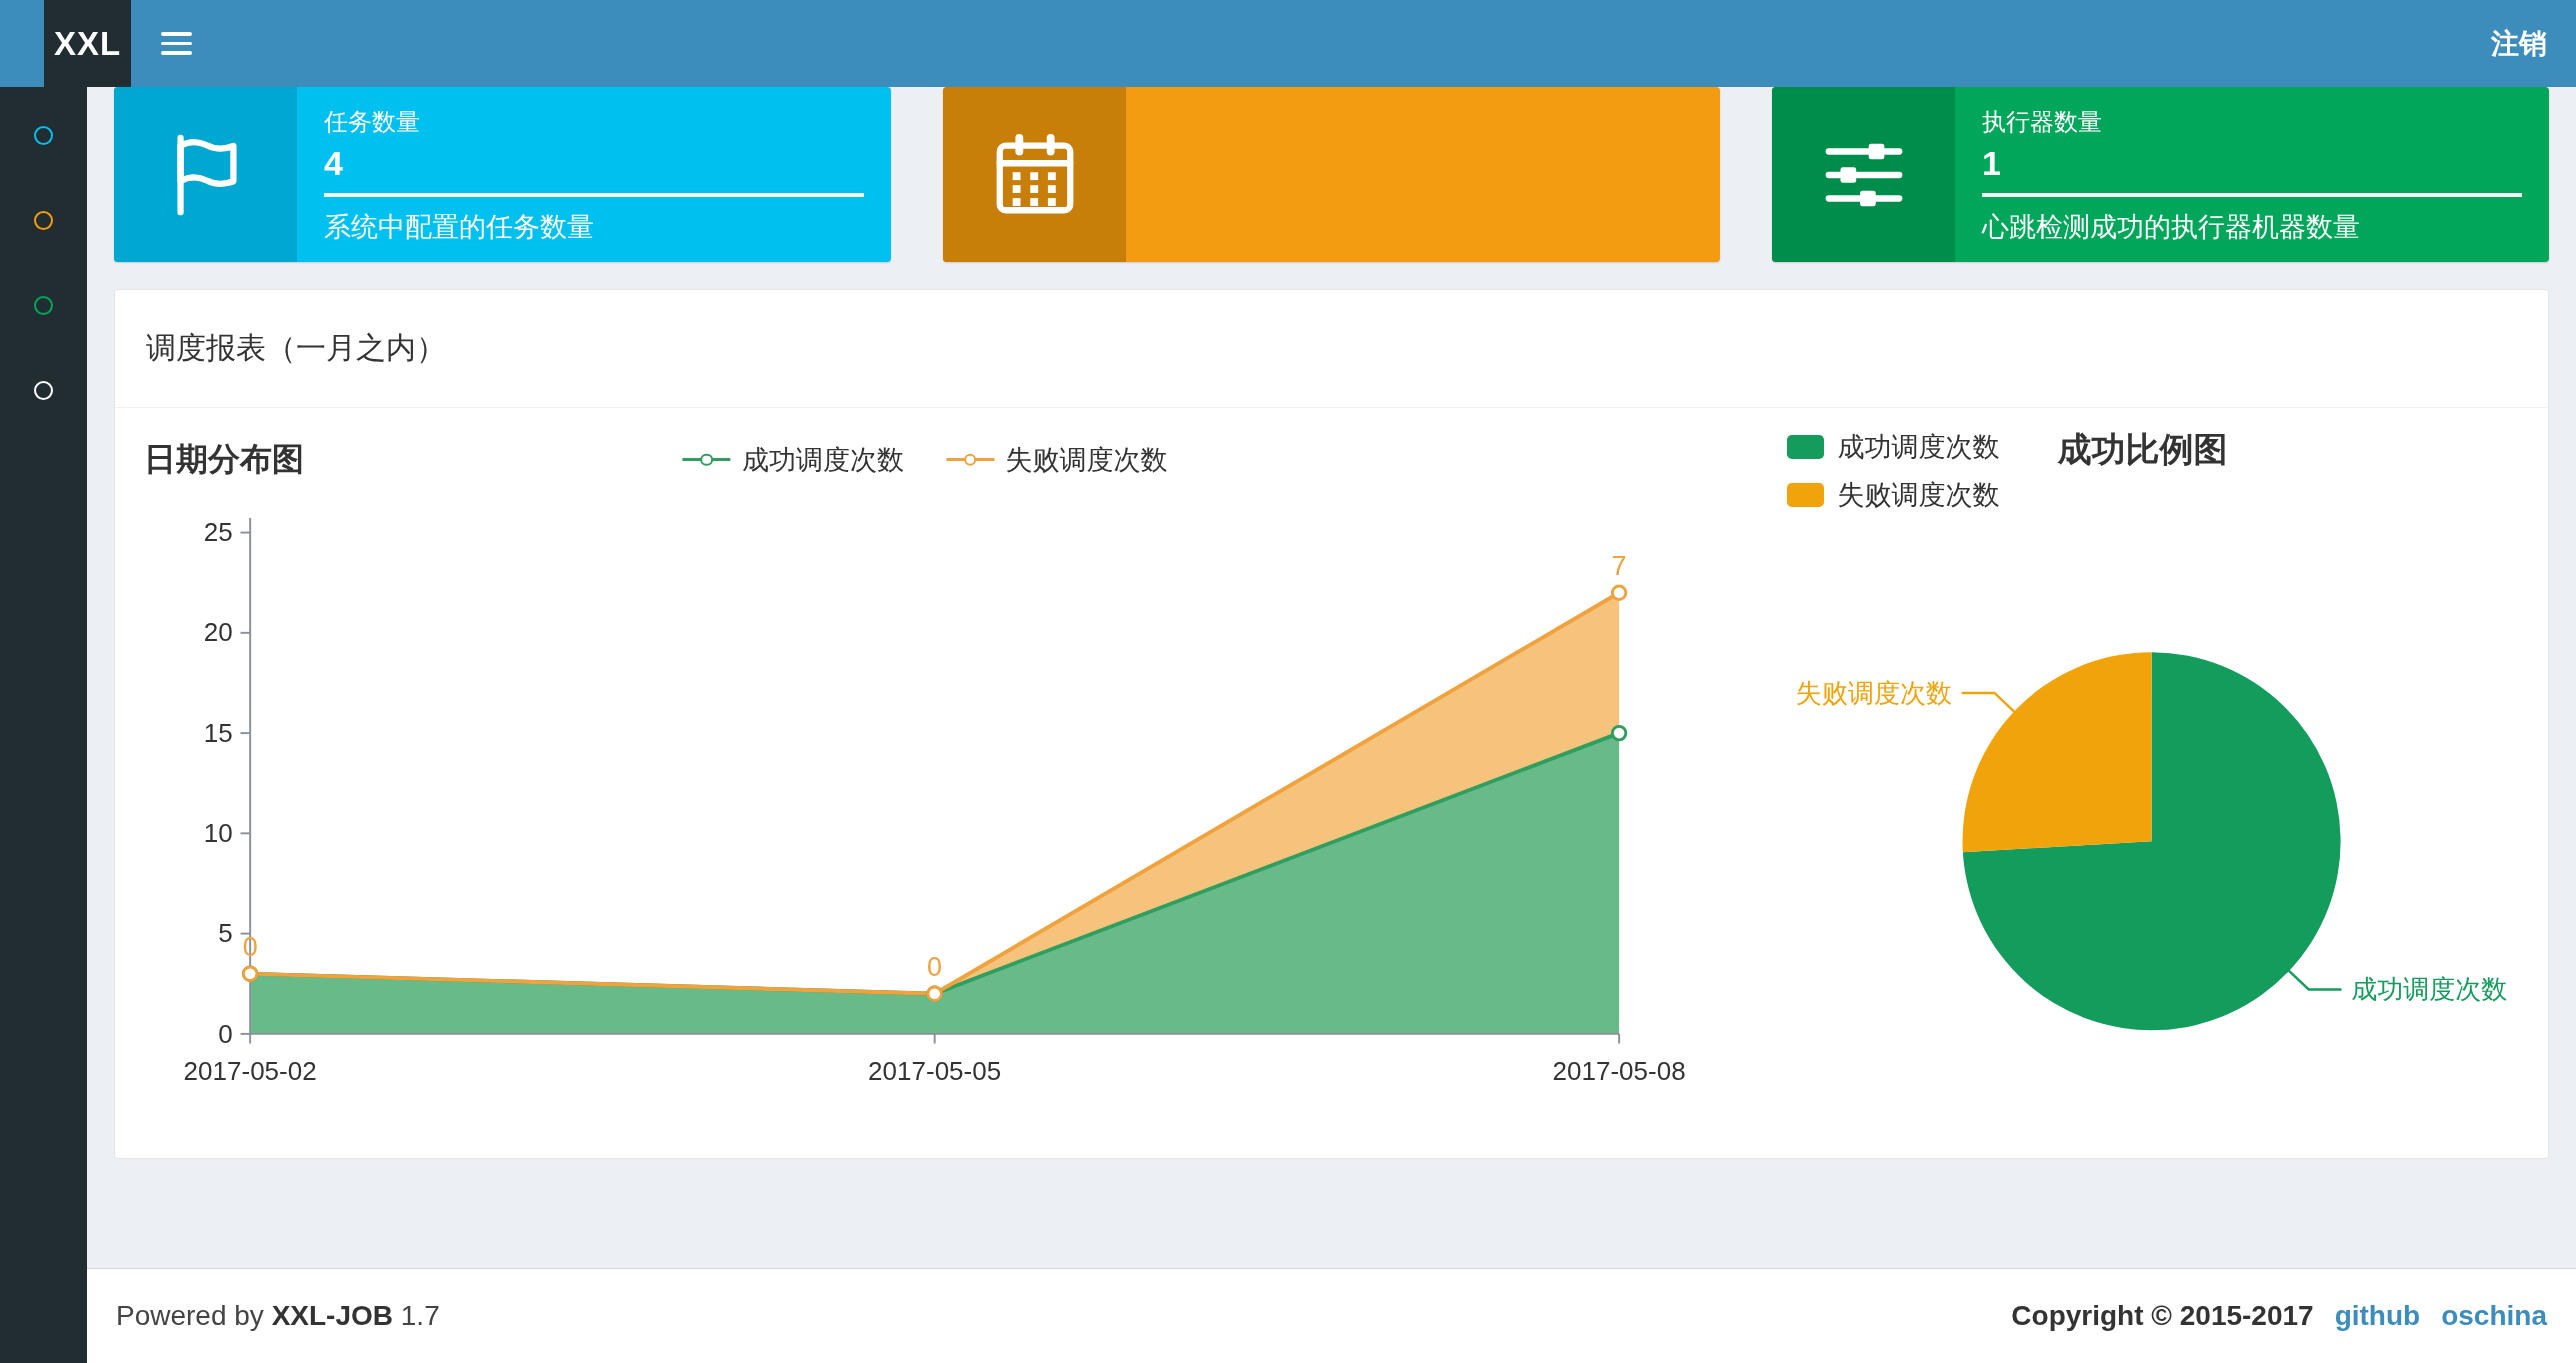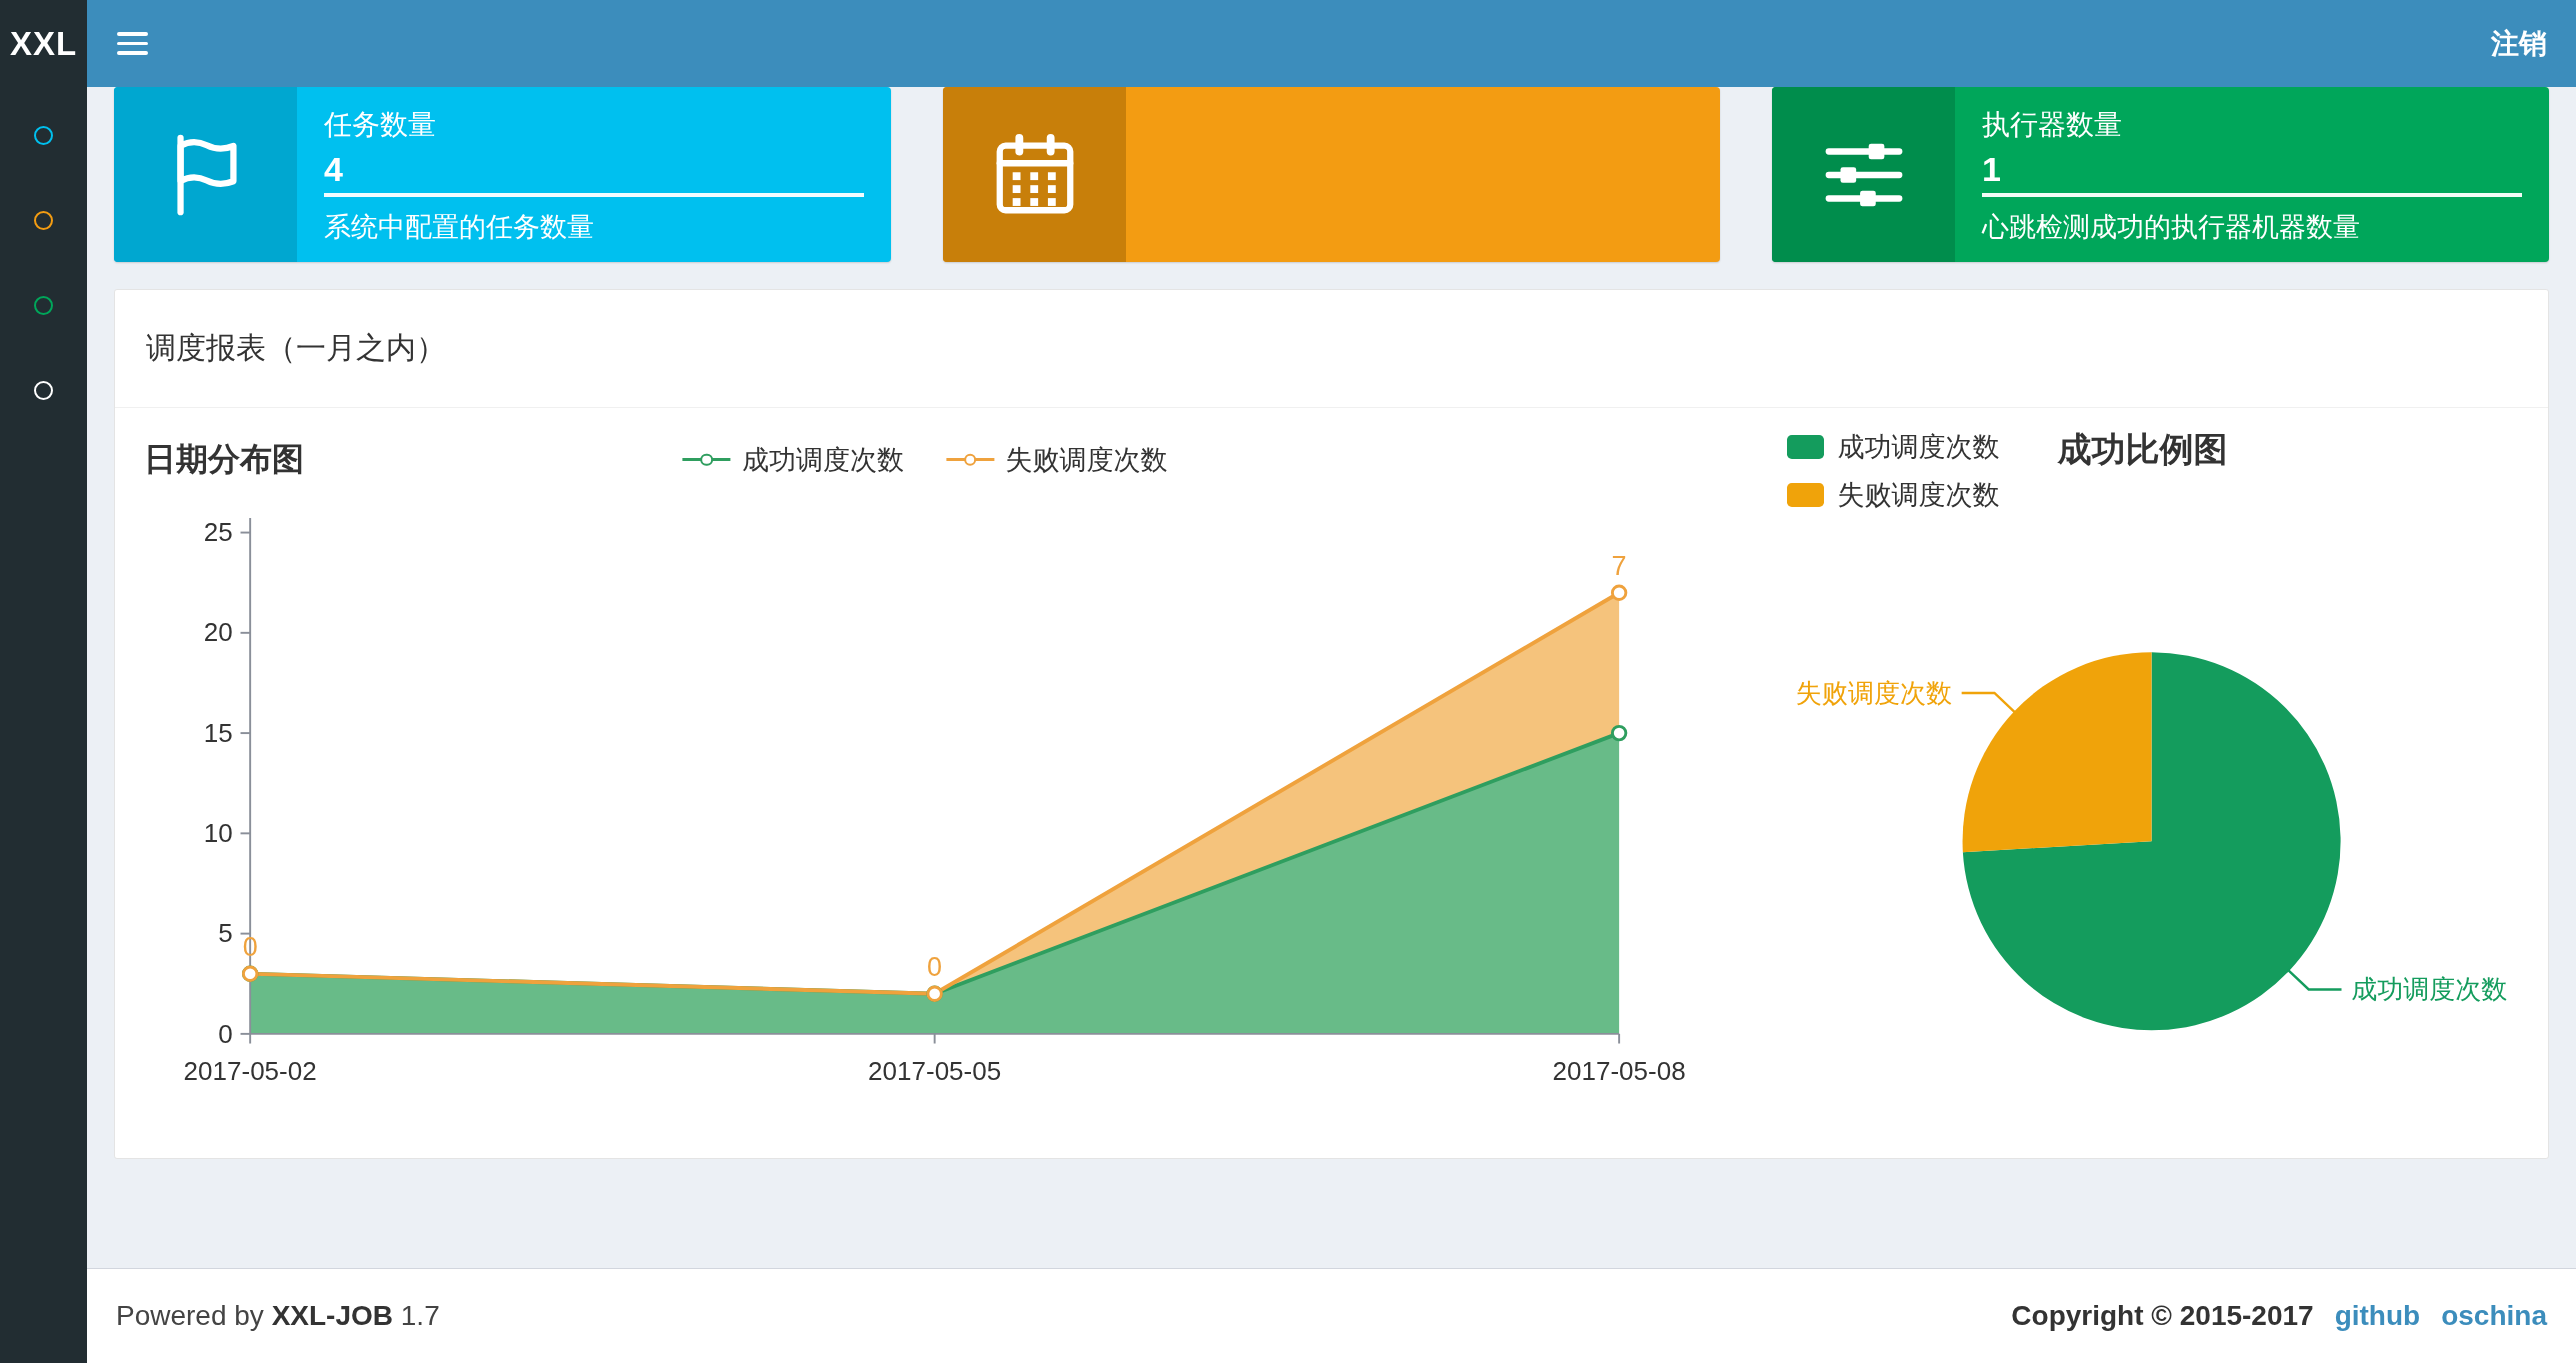--- a/index.html
+++ b/index.html
@@ -3,21 +3,21 @@
 <meta charset="utf-8">
 <style>
   * { box-sizing: border-box; margin: 0; padding: 0; }
   html, body { width: 2576px; height: 1363px; overflow: hidden; }
   body {
     background: #ecf0f5;
     font-family: "Liberation Sans", "DejaVu Sans", sans-serif;
     color: #333;
   }
   
-  .navbar { height: 87px; display: flex; background: #3c8dbc; }
+  .navbar { height: 87px; display: flex; background: #3c8dbc; padding-left: 44px; }
   .logo {
     width: 87px; background: #222d32; color: #fff;
     font-size: 33px; font-weight: bold; letter-spacing: 1px;
     display: flex; align-items: center; justify-content: center; cursor: pointer;
   }
   .hamburger {
     background: transparent; border: none; width: 91px; cursor: pointer;
     display: flex; flex-direction: column; align-items: center; justify-content: center; gap: 5.8px;
   }
   .hamburger span { display: block; width: 31px; height: 3.9px; background: #fff; border-radius: 1.9px; }
@@ -37,21 +37,21 @@
   .page-subtitle { font-size: 28px; color: #8a8a8a; }
   
   .boxes { display: flex; gap: 52px; padding: 0 27px; }
   .info-box {
     flex: 1; height: 175px; border-radius: 3.9px; display: flex; color: #fff;
     box-shadow: 0 1px 1.9px rgba(0,0,0,.15); overflow: hidden;
   }
   .ib-icon { width: 183px; display: flex; align-items: center; justify-content: center; }
   .ib-icon svg { width: 94px; height: 94px; }
   .ib-content { flex: 1; padding: 19px 27px 17.4px; display: flex; flex-direction: column; }
-  .ib-title { font-size: 28px; }
+  .ib-title { font-size: 24px; }
   .ib-value { font-size: 34px; font-weight: bold; margin-top: 5.8px; }
   .ib-bar { height: 3.9px; background: rgba(255,255,255,.95); margin: auto 0 11.6px; }
   .ib-desc { font-size: 27px; }
   
   .panel { margin: 27px 27px 0; background: #fff; border: 1px solid #e4e4e4; border-radius: 2.9px; }
   .panel-header { padding: 38px 31px; font-size: 30px; color: #333; border-bottom: 1px solid #f0f0f0; }
   .panel-body { display: flex; padding: 17.4px 29px 39px; }
   .chart-col { width: 1562px; position: relative; }
   .chart-head { display: flex; align-items: center; height: 69px; position: relative; }
   .chart-head h2 { font-size: 32px; font-weight: bold; }

